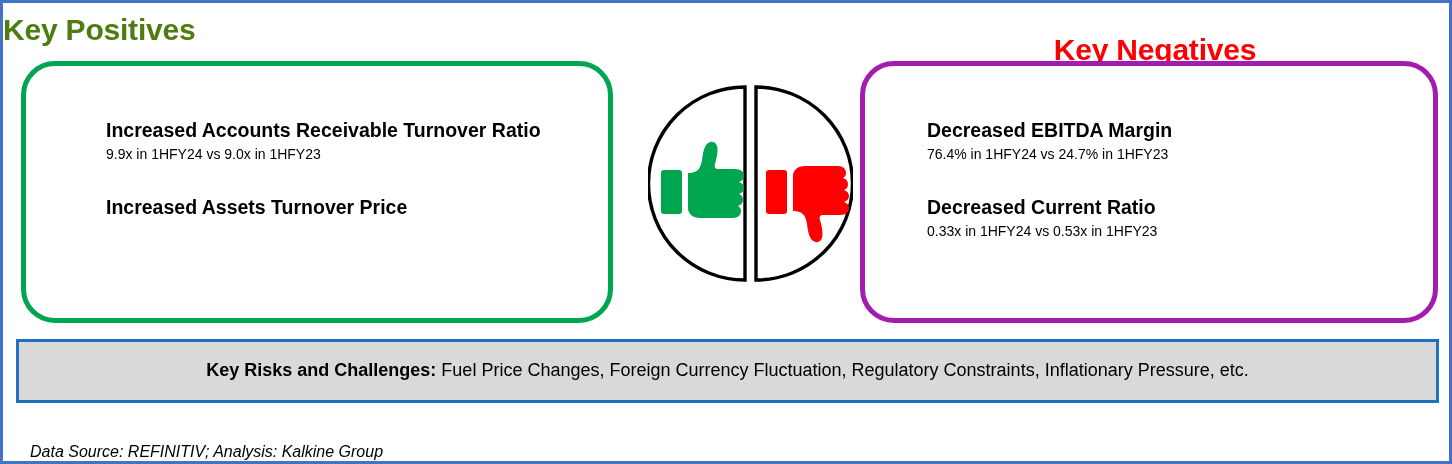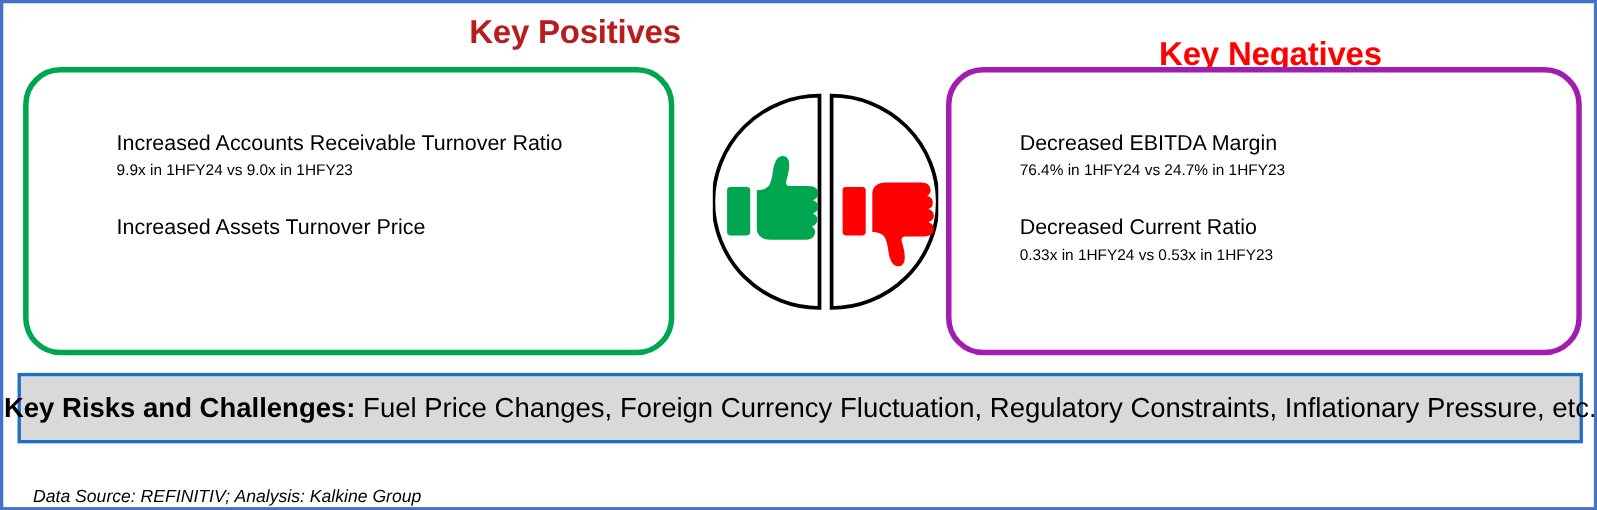--- a/index.html
+++ b/index.html
@@ -29,22 +29,22 @@
     top: 12px;
     font-size: 30px;
     font-weight: bold;
     letter-spacing: -0.2px;
     white-space: nowrap;
     line-height: 1;
   }
   .heading.positives {
     left: 0;
     width: 616px;
-    text-align: right;
-    color: #b91c1c;
+    text-align: left;
+    color: #4d7c0f;
   }
   .heading.negatives {
     left: 858px;
     width: 588px;
     text-align: center;
     color: #FF0000;
     margin-top: 20px;
   }
 
   
@@ -78,21 +78,21 @@
   }
 
   .metric {
     margin-bottom: 28px;
   }
   .metric:last-child {
     margin-bottom: 0;
   }
   .metric-title {
     font-size: 19.5px;
-    font-weight: normal;
+    font-weight: bold;
     color: #000000;
     line-height: 1.45;
     white-space: nowrap;
   }
   .metric-detail {
     font-size: 14px;
     font-weight: normal;
     color: #000000;
     line-height: 1.45;
     white-space: nowrap;
@@ -120,21 +120,21 @@
     width: 1423px;
     height: 64px;
     box-sizing: border-box;
     background: #D9D9D9;
     border: 3px solid #1F70C1;
     display: flex;
     align-items: center;
     justify-content: center;
   }
   .risks-text {
-    font-size: 25px;
+    font-size: 18px;
     color: #000000;
     text-align: right;
     line-height: 1.3;
     white-space: nowrap;
   }
   .risks-label {
     font-weight: bold;
   }
 
   

